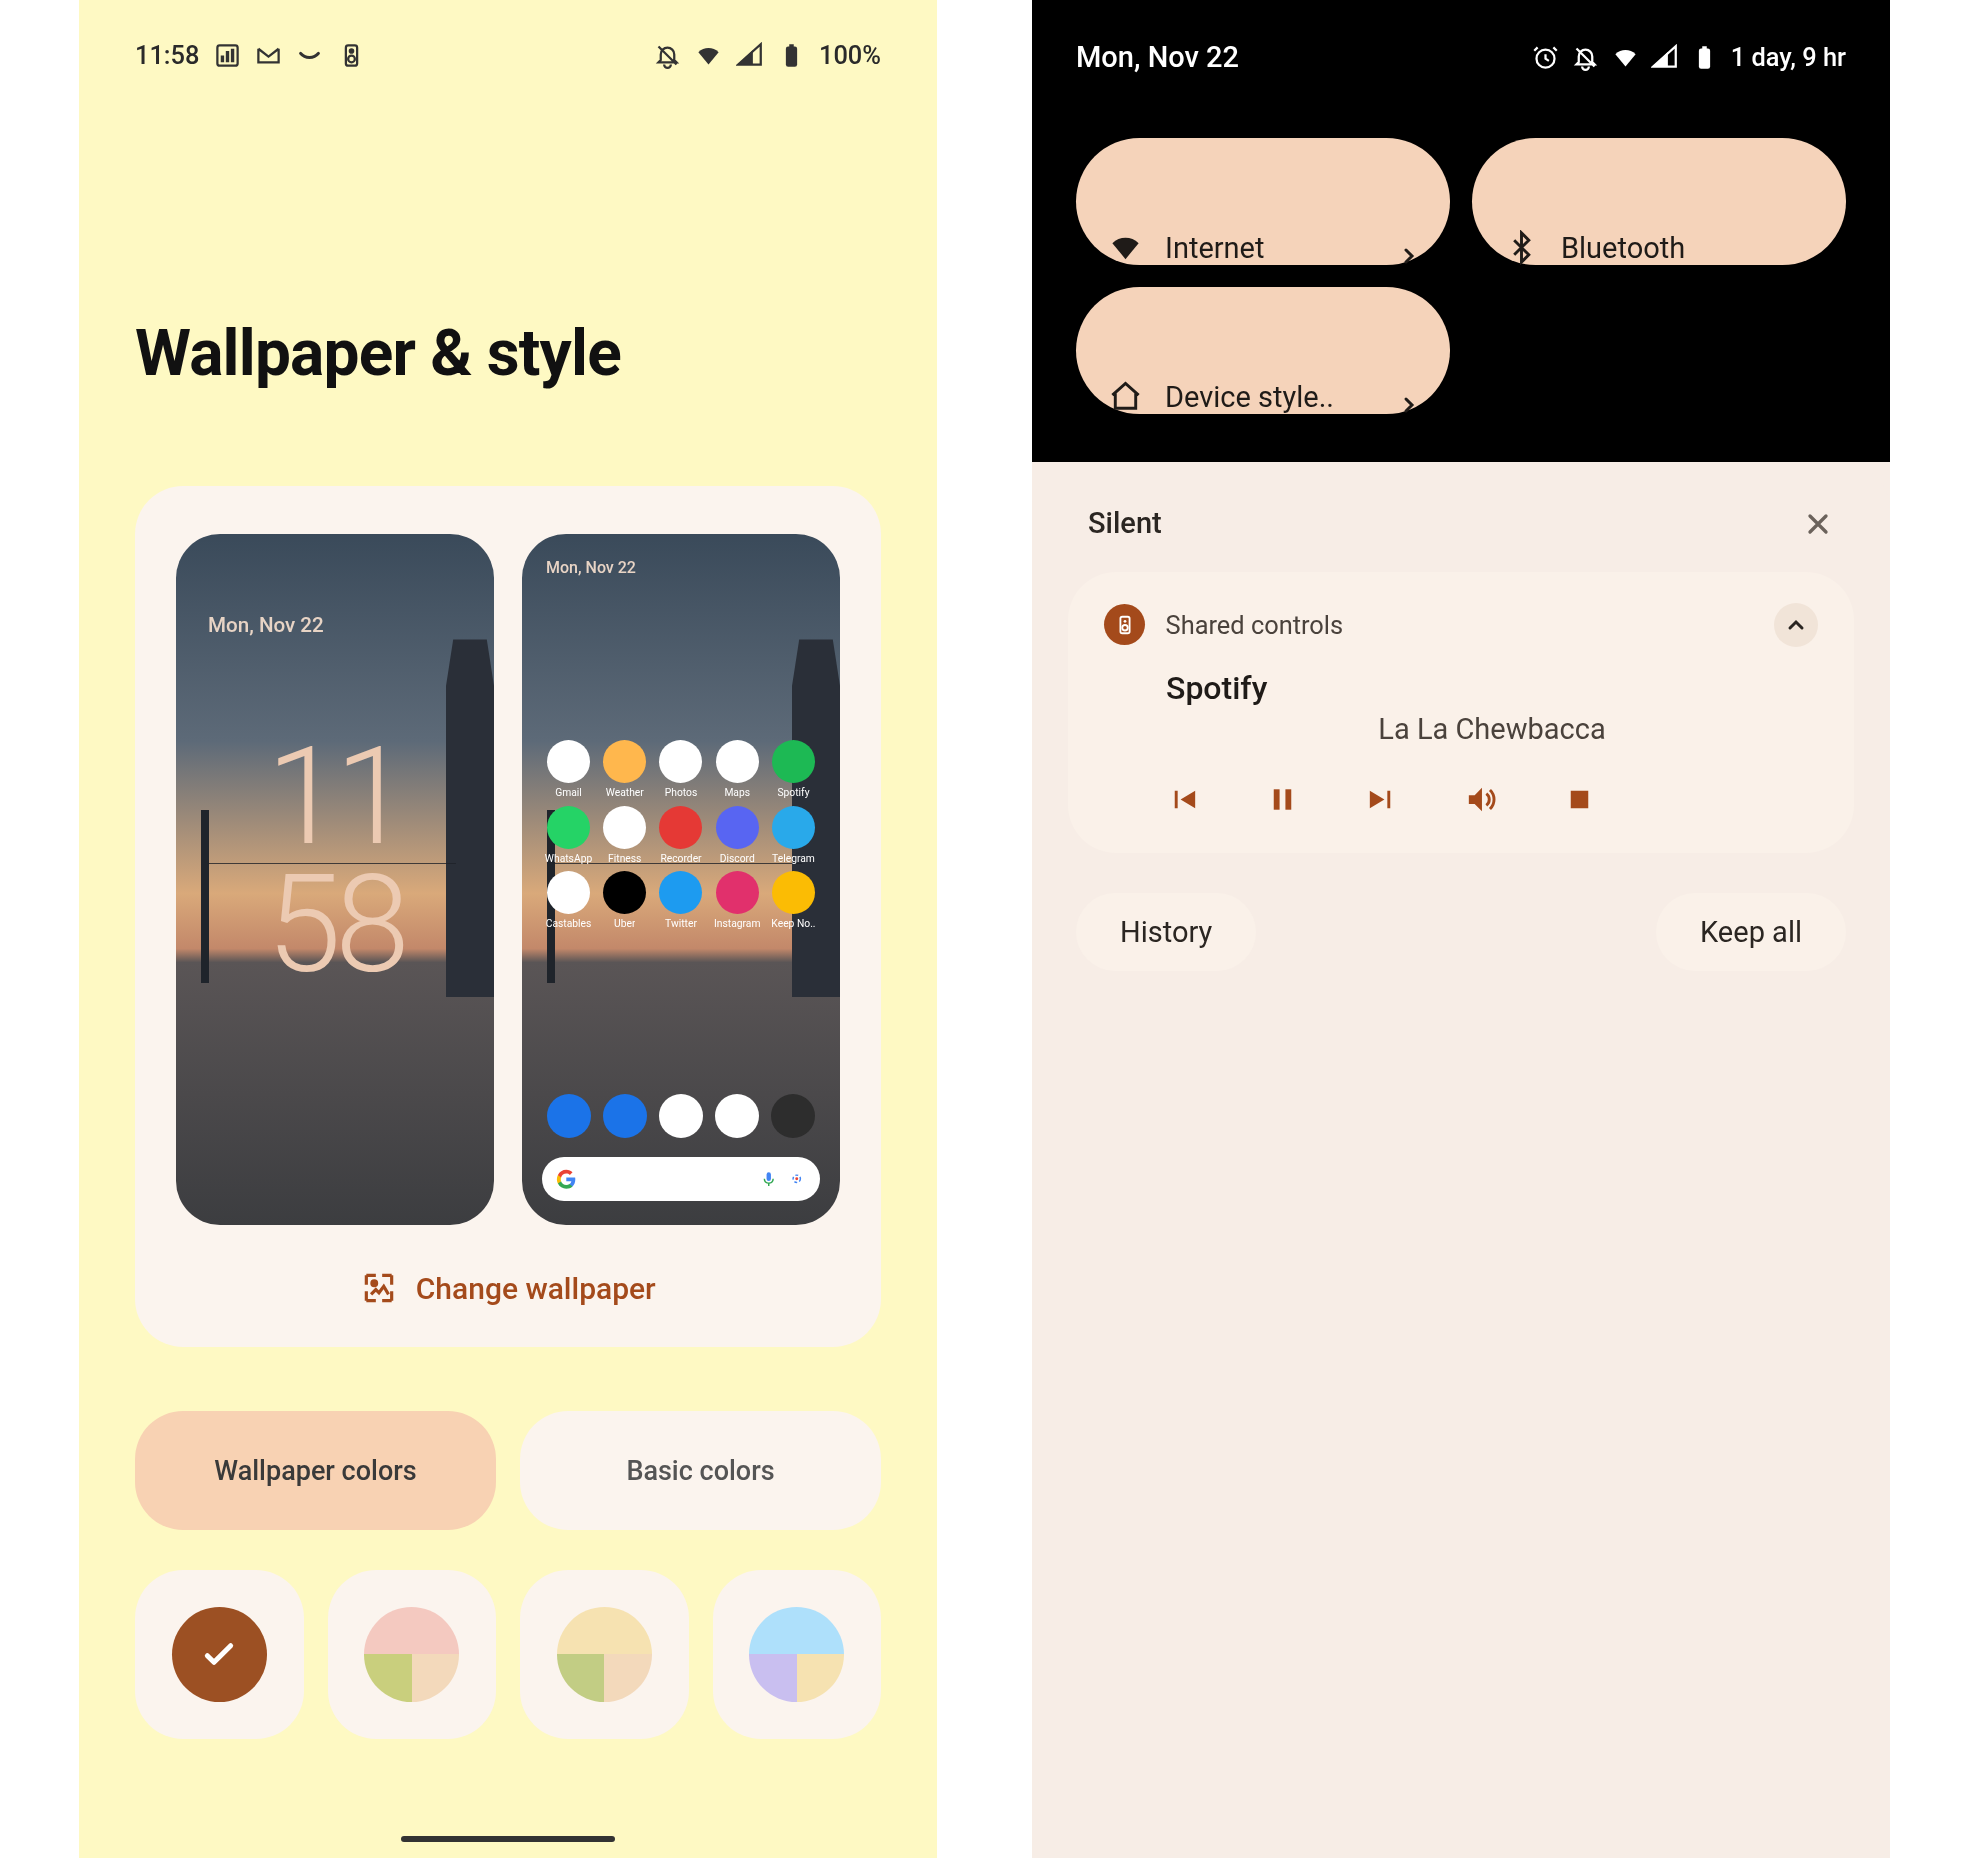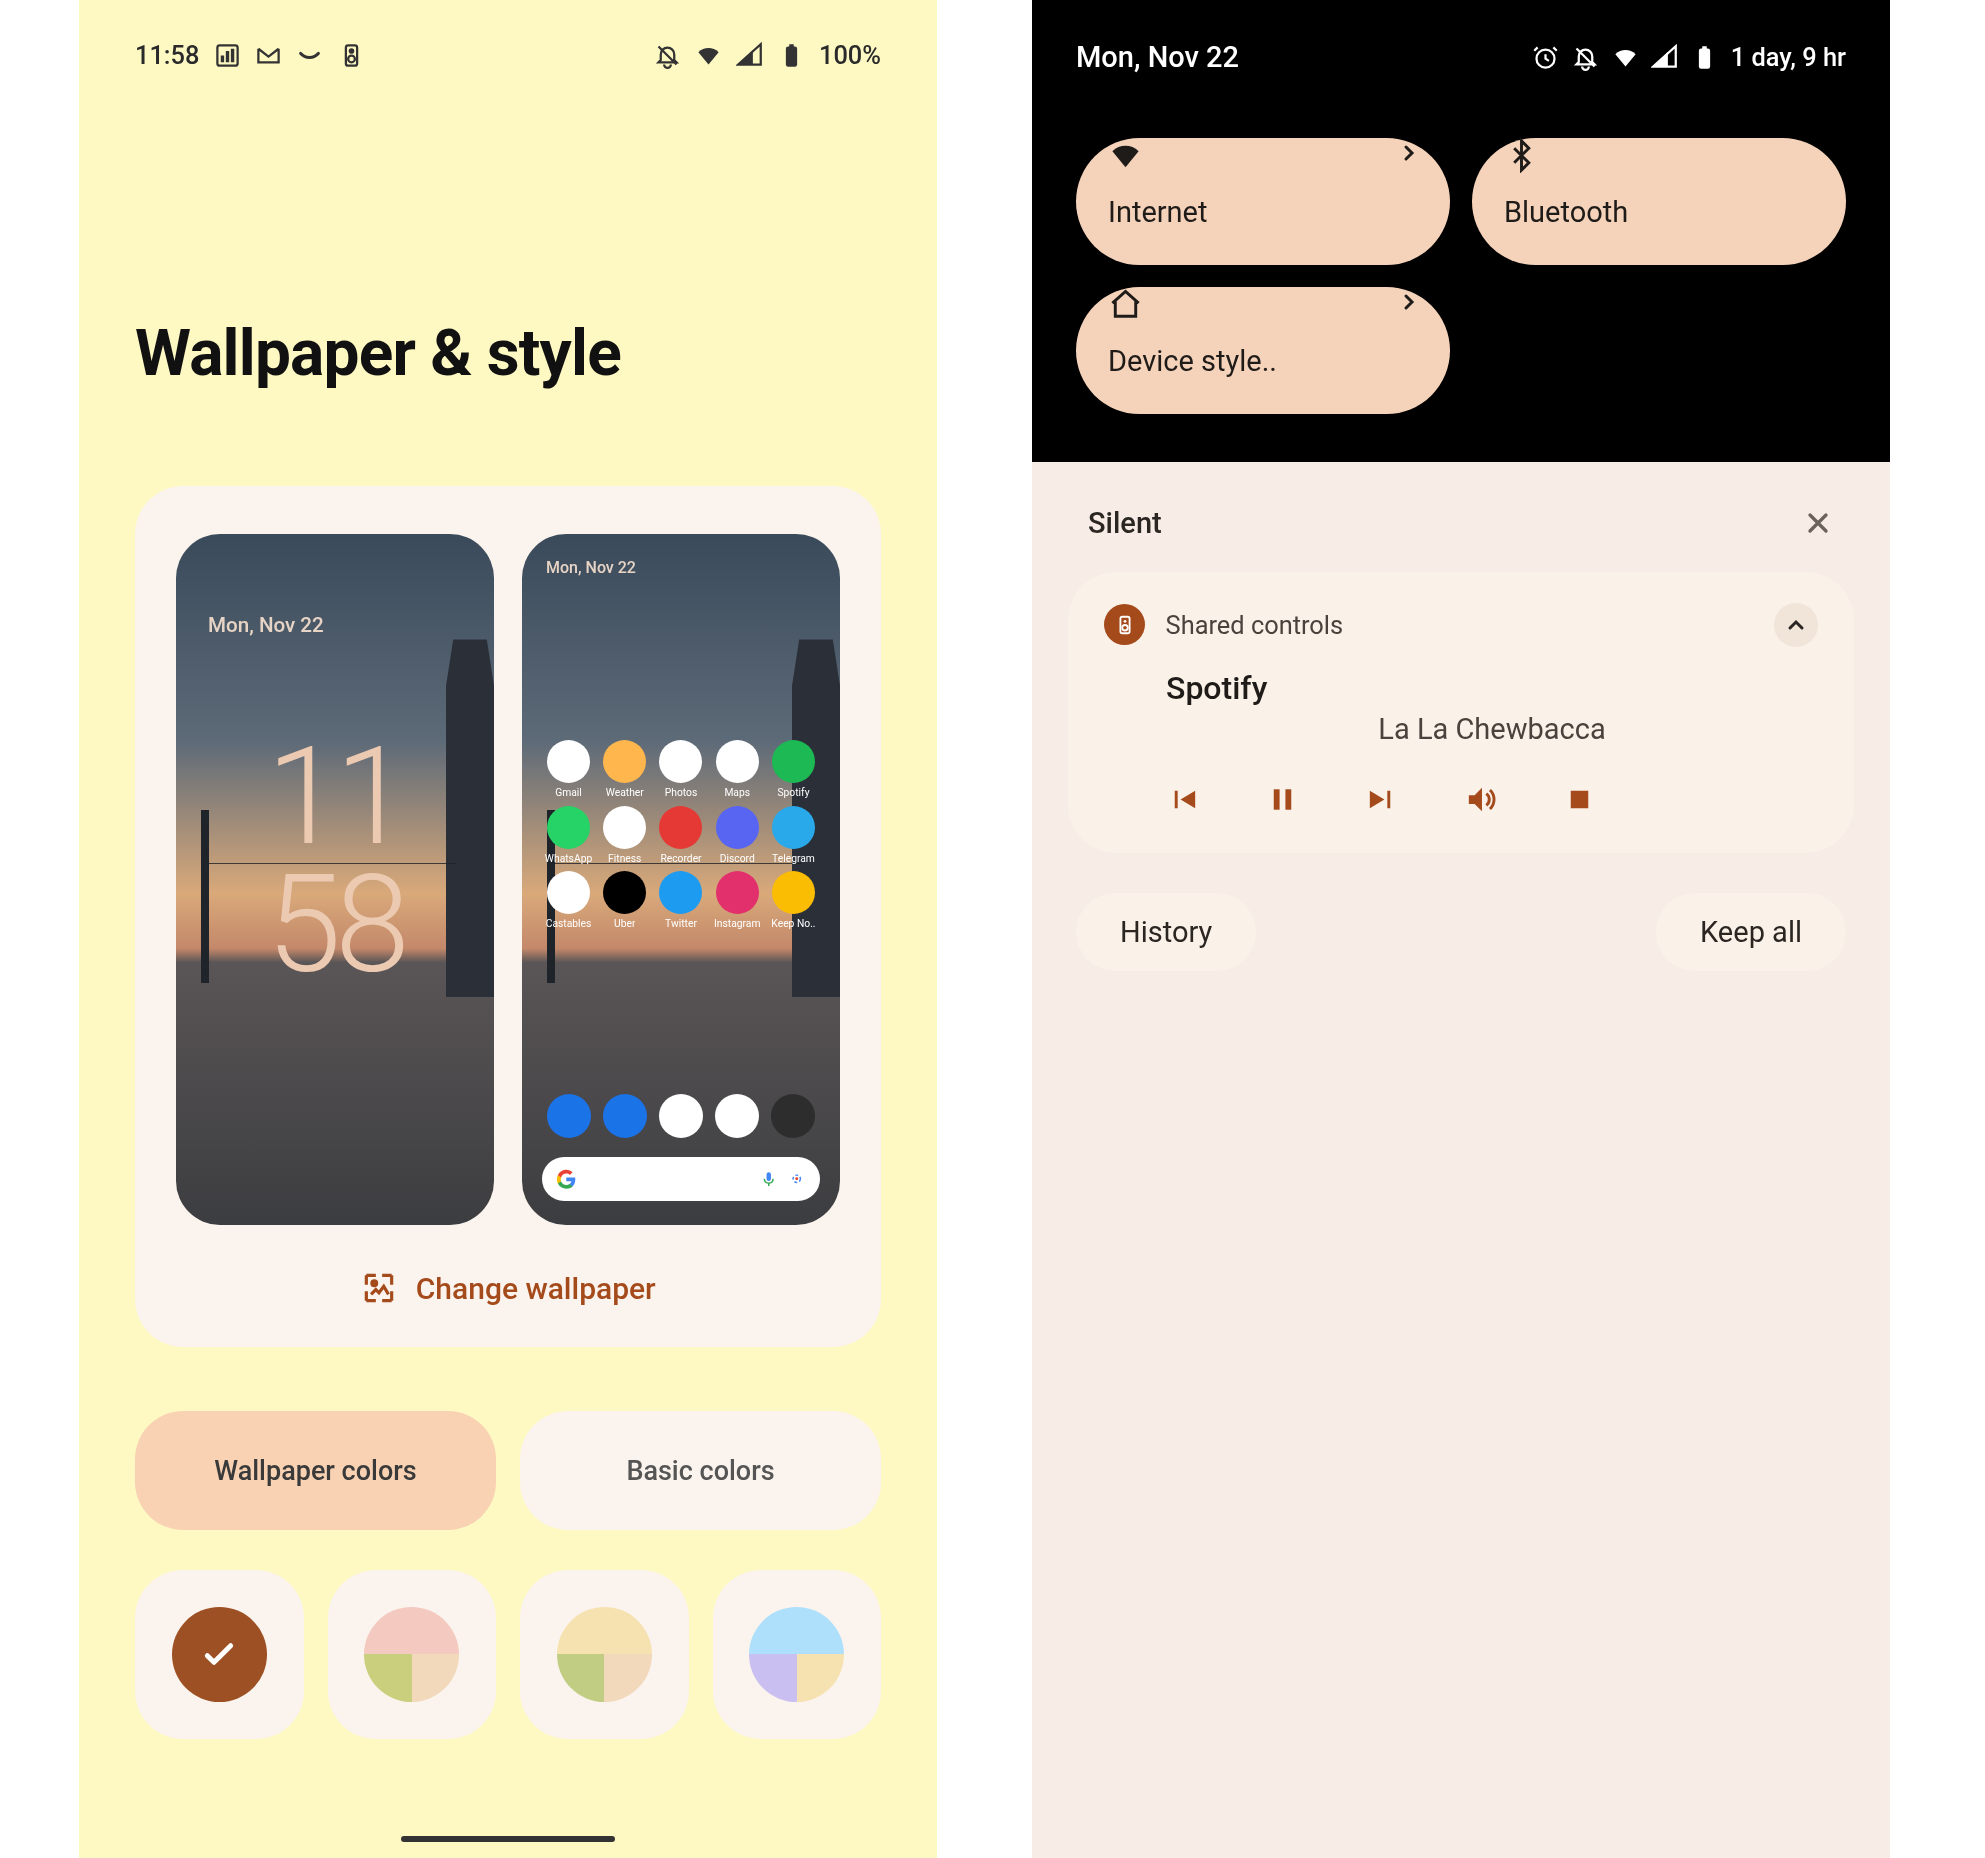--- a/index.html
+++ b/index.html
@@ -141,34 +141,34 @@
   
   .phone-right{background:#f7ede6;}
   .qs-top{background:#000; padding:40px 44px 48px;}
   .qs-status{display:flex;justify-content:space-between;align-items:center;margin-bottom:64px;}
   .qs-date{color:#fff;font-size:29px;font-weight:500;}
   .qs-icons{display:flex;align-items:center;gap:12.7px;color:#fff;font-size:25.4px;font-weight:500;}
   .qs-icons .sb-ic{filter:brightness(3);}
   .qs-tiles{display:grid;grid-template-columns:1fr 1fr;gap:22px;}
   .tile{
     height:127px;border-radius:64px;
-    display:flex;align-items:flex-start;gap:22px;padding:0 32px;
-    font-size:29px;font-weight:400;color:#1f1b18;position:relative;flex-direction:column;
+    display:flex;align-items:flex-end;gap:22px;padding:0 32px;
+    font-size:29px;font-weight:400;color:#1f1b18;position:relative;
   }
   .tile.on{background:#f5d3ba;}
   .tile.off{background:#2f2a27;color:#e8e2dd;}
   .tile-ic{width:35px;height:35px;flex-shrink:0;}
   .tile-ic svg{width:100%;height:100%;}
   .tile .chev{position:absolute;right:29px;width:24px;height:24px;}
 
   .notif-panel{
     background:#f7ede6; border-radius:48px 48px 0 0;
     margin-top:0; padding:44px 36px 0; min-height:1271px;
   }
-  .notif-head{display:flex;justify-content:space-between;align-items:center;margin:0 20px 32px;}
+  .notif-head{display:flex;justify-content:space-between;align-items:flex-end;margin:0 20px 32px;}
   .notif-head-label{font-size:29px;font-weight:500;color:#2b2622;}
   .close-ic{width:32px;height:32px;color:#6b625b;}
 
   .media-card{
     background:#faf1e9; border-radius:48px; padding:32px 36px 36px;
   }
   .media-head{display:flex;align-items:center;gap:20.6px;position:relative;}
   .media-badge{width:41px;height:41px;border-radius:50%;background:#a44a1b;display:flex;align-items:center;justify-content:center;}
   .media-badge svg{width:22px;height:22px;color:#fff;}
   .media-head-label{font-size:25.4px;color:#4a423c;}

